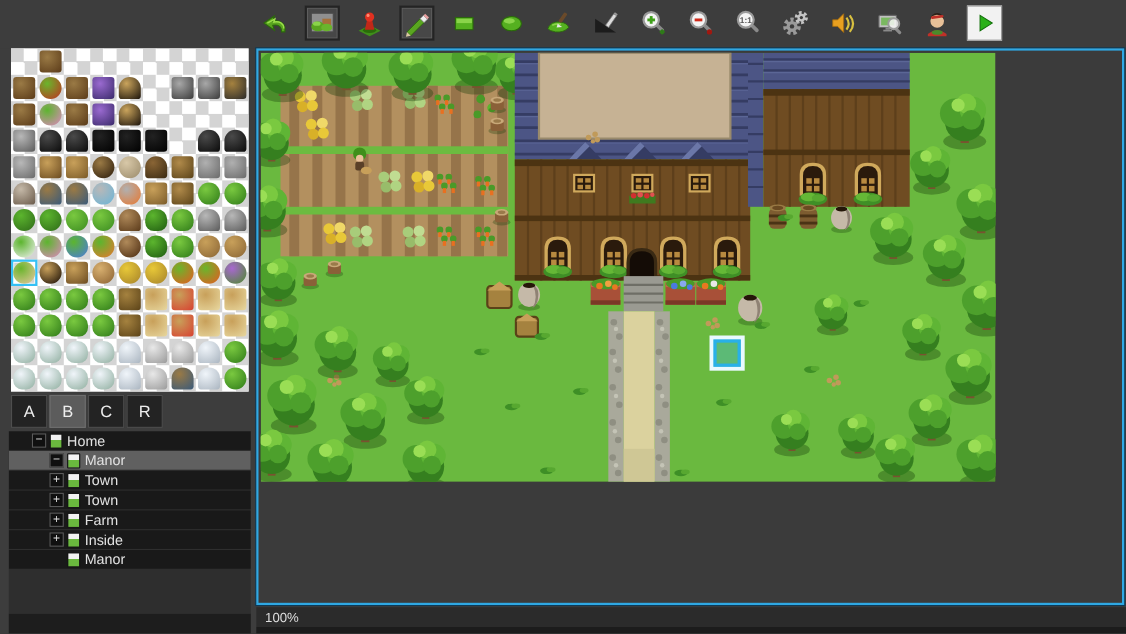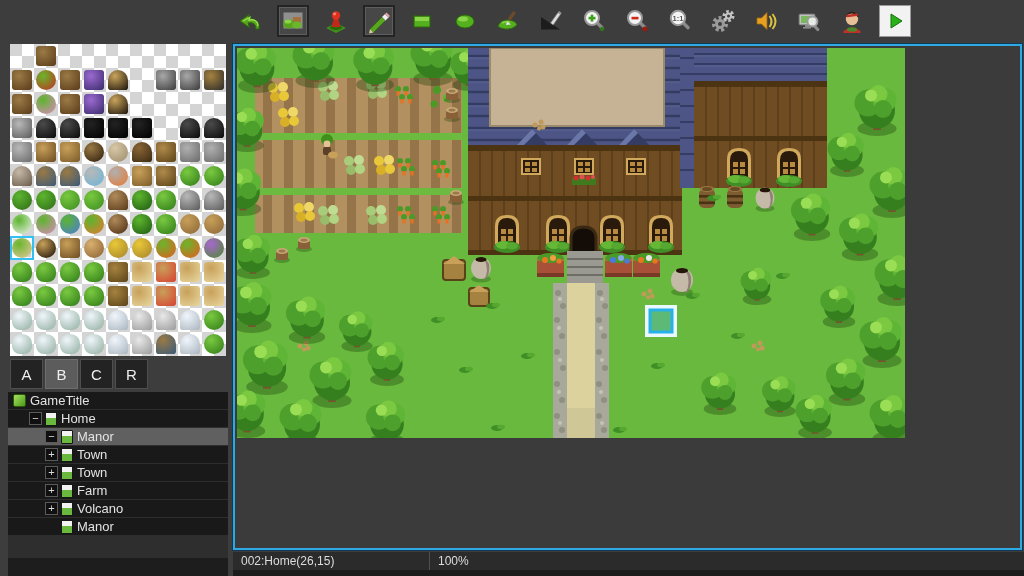--- a/index.html
+++ b/index.html
@@ -546,24 +546,20 @@
       </div>
     </div>
   <div class="ptabs" id="palette-tabs">
       <div class="ptab">A</div>
       <div class="ptab sel">B</div>
       <div class="ptab">C</div>
       <div class="ptab">R</div>
     </div>
 
   <div class="tree" id="map-tree">
-      <div class="trow" style="padding-left: 5px;">
-        <span class="tico proj"></span>
-        <span>GameTitle</span>
-      </div>
       <div class="trow" style="padding-left: 21px;">
         <span class="texp">−</span>
         <span class="tico"></span>
         <span>Home</span>
       </div>
       <div class="trow sel" style="padding-left: 37px;">
         <span class="texp">−</span>
         <span class="tico"></span>
         <span>Manor</span>
       </div>
@@ -578,21 +574,21 @@
         <span>Town</span>
       </div>
       <div class="trow" style="padding-left: 37px;">
         <span class="texp">+</span>
         <span class="tico"></span>
         <span>Farm</span>
       </div>
       <div class="trow" style="padding-left: 37px;">
         <span class="texp">+</span>
         <span class="tico"></span>
-        <span>Volcano</span>
+        <span>Inside</span>
       </div>
       <div class="trow" style="padding-left: 53px;">
         <span class="tico"></span>
         <span>Manor</span>
       </div>
     </div>
   <div class="tree-bottom"></div>
 
   <div class="canvas">
     <svg width="668" height="390" viewBox="0 0 668 390">
@@ -919,18 +915,17 @@
       <use href="#tr" transform="translate(150 372) scale(1.4)"></use>
 
       <g>
         <rect x="410" y="259" width="28" height="28" fill="rgba(60,190,245,0.30)" stroke="#e9f9ff" stroke-width="4"></rect>
         <rect x="413" y="262" width="22" height="22" fill="none" stroke="#28b0e8" stroke-width="3"></rect>
       </g>
     </svg>
   </div>
 
   <div class="statusbar">
-    <div class="sseg s2">002:Home(26,15)</div>
     <div class="sseg s3">100%</div>
   </div>
   <div class="status-under"></div>
 
 </div>
 
 </body></html>

